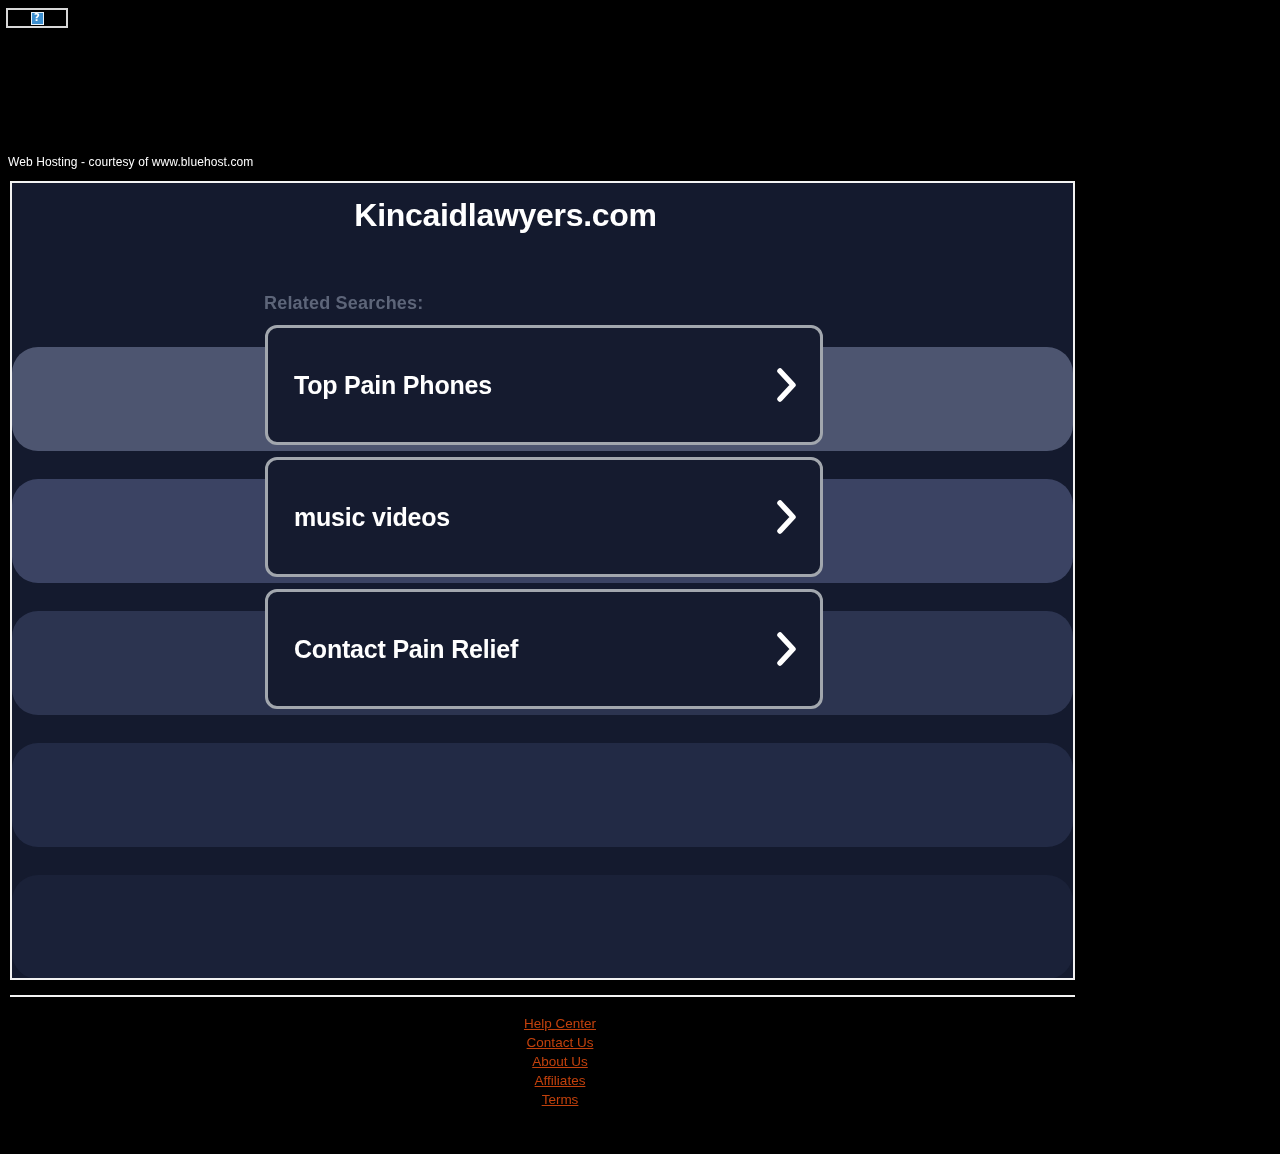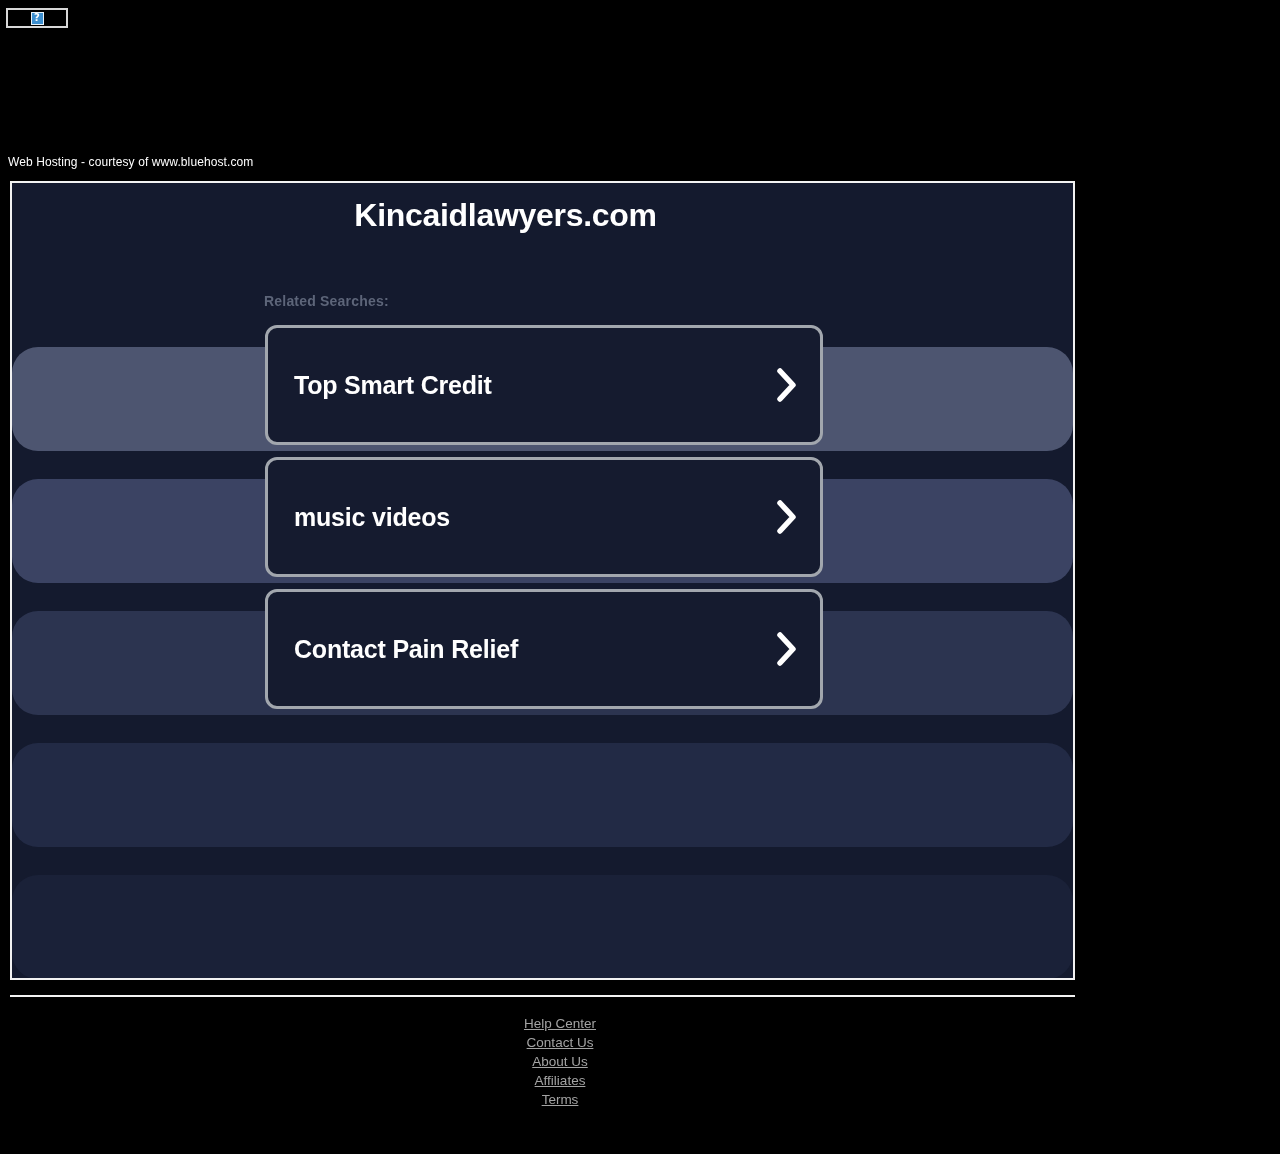--- a/index.html
+++ b/index.html
@@ -105,21 +105,21 @@
     font-size: 32px;
     font-weight: bold;
     color: #ffffff;
     letter-spacing: -0.3px;
   }
 
   .related-label {
     position: absolute;
     left: 252px;
     top: 110px;
-    font-size: 14px;
+    font-size: 18px;
     font-weight: bold;
     color: #5d6579;
     letter-spacing: 0.2px;
   }
 
   .cards {
     position: absolute;
     left: 253px;
     top: 142px;
     width: 558px;
@@ -166,21 +166,21 @@
     position: absolute;
     left: 10px;
     top: 1014px;
     width: 1100px;
     text-align: center;
   }
   .footer-links a {
     display: block;
     font-size: 13.5px;
     line-height: 19px;
-    color: #a3a3a3;
+    color: #c2410c;
     text-decoration: underline;
   }
 </style>
 </head>
 <body>
 
 <div class="broken-img">
   <span class="glyph">?</span>
 </div>
 
@@ -198,21 +198,21 @@
 
   <div class="park-inner">
 
     <div class="site-title">Kincaidlawyers.com</div>
 
     <div class="related-label">Related Searches:</div>
 
     <div class="cards">
 
       <div class="search-card">
-        <span class="card-label">Top Smart Credit</span>
+        <span class="card-label">Top Pain Phones</span>
         <svg class="card-chevron" viewBox="0 0 22 34">
           <path d="M4 3 L17 17 L4 31" fill="none" stroke="#ffffff" stroke-width="5.5" stroke-linecap="round" stroke-linejoin="round"></path>
         </svg>
       </div>
 
 
 
       <div class="search-card">
         <span class="card-label">music videos</span>
         <svg class="card-chevron" viewBox="0 0 22 34">

